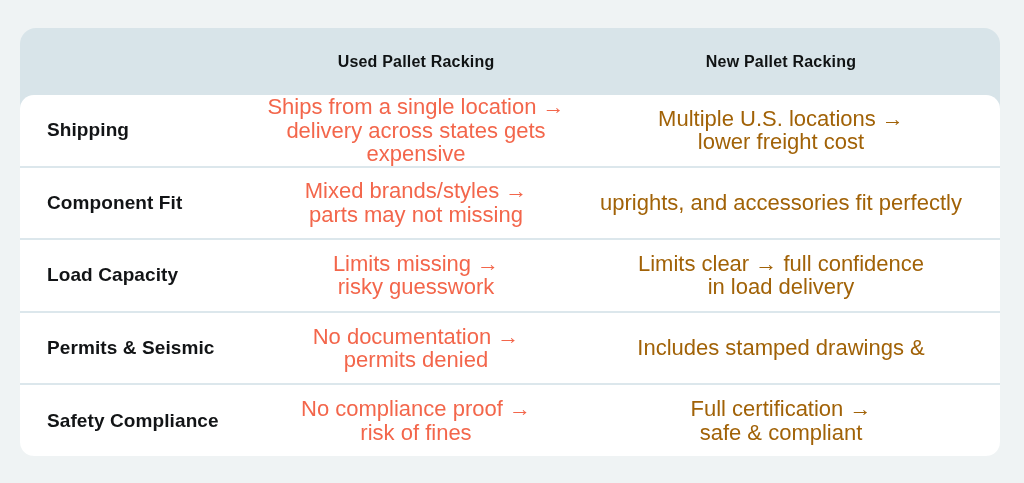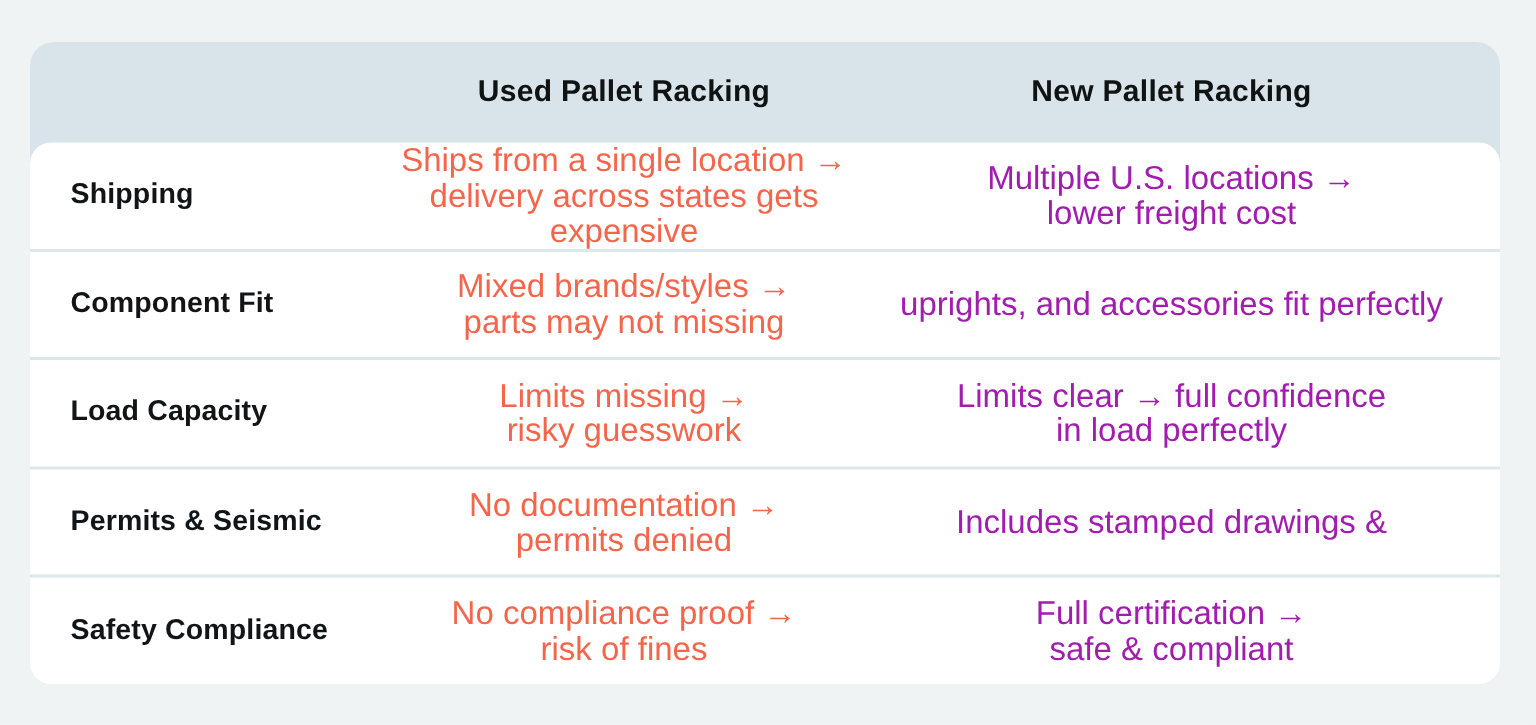--- a/index.html
+++ b/index.html
@@ -22,21 +22,21 @@
     padding-right: 20px;
     align-items: center;
     height: 100%;
   }
   .card-header {
     height: 67px;
   }
   .card-header .grid-row { height: 67px; }
   .header-cell {
     text-align: center;
-    font-size: 20px;
+    font-size: 16px;
     font-weight: 700;
     letter-spacing: 0.2px;
     color: #101314;
   }
   .card-body {
     background: #FFFFFF;
     border-radius: 14px;
     height: 361px;
     display: flex;
     flex-direction: column;
@@ -55,21 +55,21 @@
     font-weight: 700;
     color: #121416;
     letter-spacing: 0.1px;
   }
   .cell {
     text-align: center;
     font-size: 22px;
     line-height: 23.5px;
   }
   .cell-used { color: #F3664B; }
-  .cell-new  { color: #a21caf; }
+  .cell-new  { color: #a16207; }
 </style>
 </head>
 <body>
 
 <div class="card">
 
   <div class="card-header">
     <div class="grid-row">
       <div class="header-cell"></div>
       <div class="header-cell">Used Pallet Racking</div>
@@ -108,21 +108,21 @@
 
     <div class="body-row">
       <div class="grid-row">
         <div class="row-label">Load Capacity</div>
         <div class="cell cell-used">
           <div>Limits missing →</div>
           <div>risky guesswork</div>
         </div>
         <div class="cell cell-new">
           <div>Limits clear → full confidence</div>
-          <div>in load perfectly</div>
+          <div>in load delivery</div>
         </div>
       </div>
     </div>
 
     <div class="body-row">
       <div class="grid-row">
         <div class="row-label">Permits &amp; Seismic</div>
         <div class="cell cell-used">
           <div>No documentation →</div>
           <div>permits denied</div>

